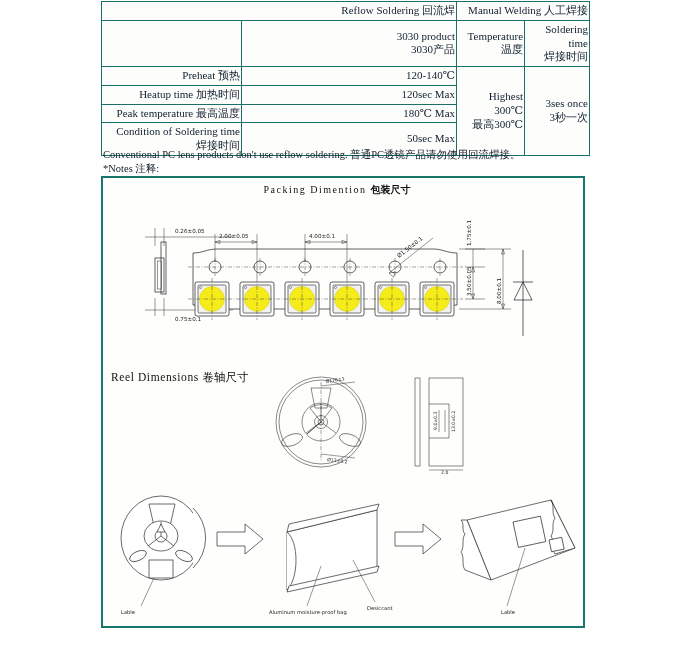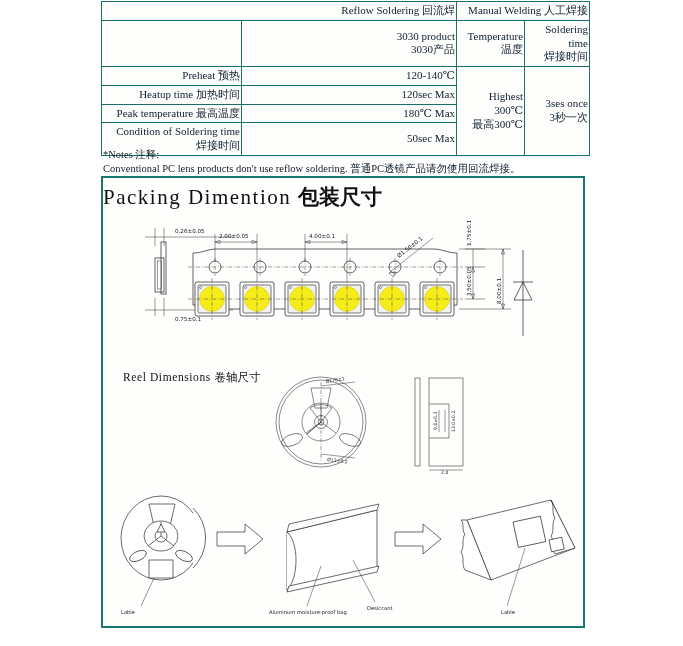--- a/index.html
+++ b/index.html
@@ -61,43 +61,43 @@
     width: 484px;
     height: 452px;
     border: 2.5px solid #17776c;
     background: #fefffd;
     box-sizing: border-box;
   }
   #packing-title {
     position: absolute;
     left: 0; right: 12px;
     top: 5px;
-    text-align: left;
-    font-size: 21px;
+    text-align: center;
+    font-size: 10px;
     letter-spacing: 1.5px;
     color: #111;
   }
   #packing-title .cn {
     font-family: "DejaVu Sans", sans-serif;
     font-weight: bold;
     letter-spacing: 0px;
   }
   .section-head {
     position: absolute;
     font-size: 11.5px;
     letter-spacing: 0.6px;
     color: #111;
     white-space: nowrap;
   }
   .section-head .cn {
     font-family: "DejaVu Sans", sans-serif;
     letter-spacing: 0;
   }
   #head-tape { left: 8px; top: 29px; }
-  #head-reel { left: 8px; top: 192px; margin-left: 12px; }
+  #head-reel { left: 8px; top: 192px; }
   #head-moist { left: 8px; top: 300px; }
 
   
   .drawing { position: absolute; }
   #tape-drawing { left: 30px; top: 42px; }
   #diode-drawing { left: 400px; top: 70px; }
   #reel-drawing { left: 160px; top: 196px; }
   #moist-drawing { left: 6px; top: 316px; }
 
   svg { display: block; overflow: visible; }
@@ -180,22 +180,22 @@
       <td class="t-label">
         <div>Condition of Soldering time</div>
         <div>焊接时间</div>
       </td>
       <td>50sec  Max</td>
     </tr>
   </tbody>
 </table>
 
 <div id="notes">
+  <div class="note-line">Conventional PC lens products don't use reflow soldering. 普通PC透镜产品请勿使用回流焊接。</div>
   <div class="note-line">*Notes 注释:</div>
-  <div class="note-line">Conventional PC lens products don't use reflow soldering. 普通PC透镜产品请勿使用回流焊接。</div>
 </div>
 
 <div id="packing-box">
 
   <div id="packing-title">
     <span>Packing Dimention</span>
     <span class="cn">包装尺寸</span>
   </div>
 
 

